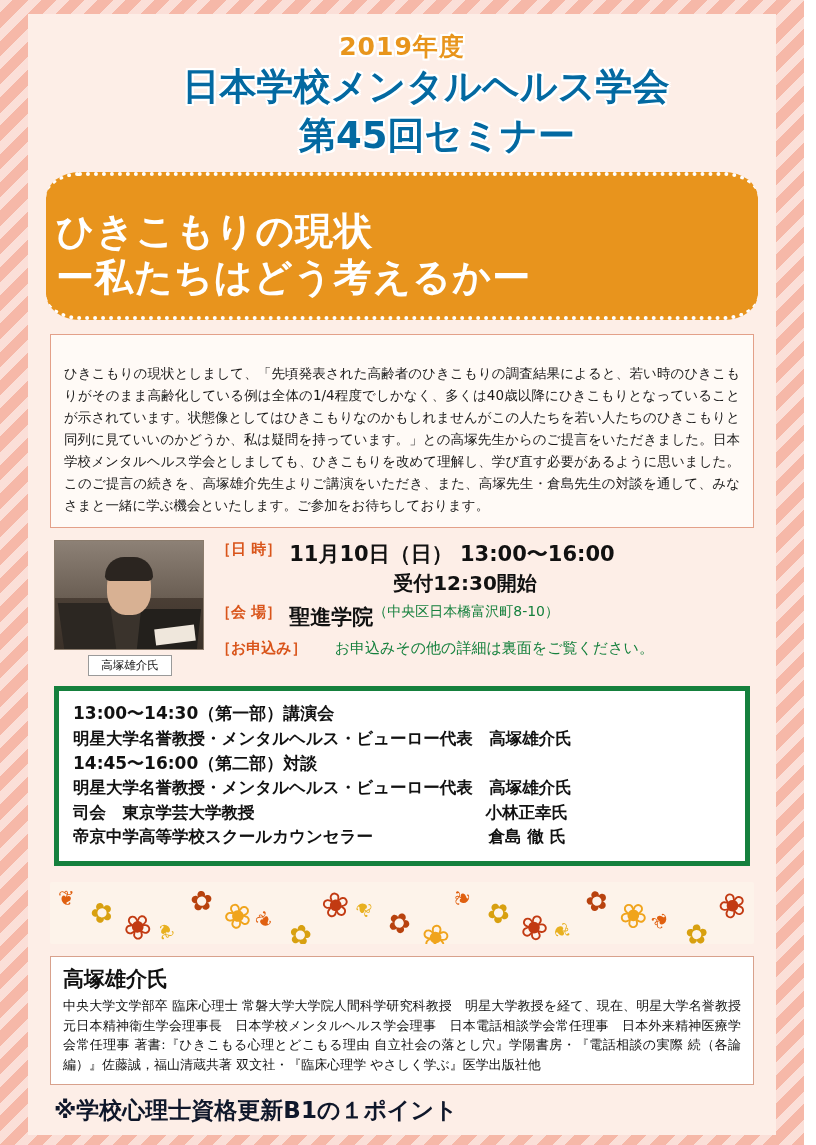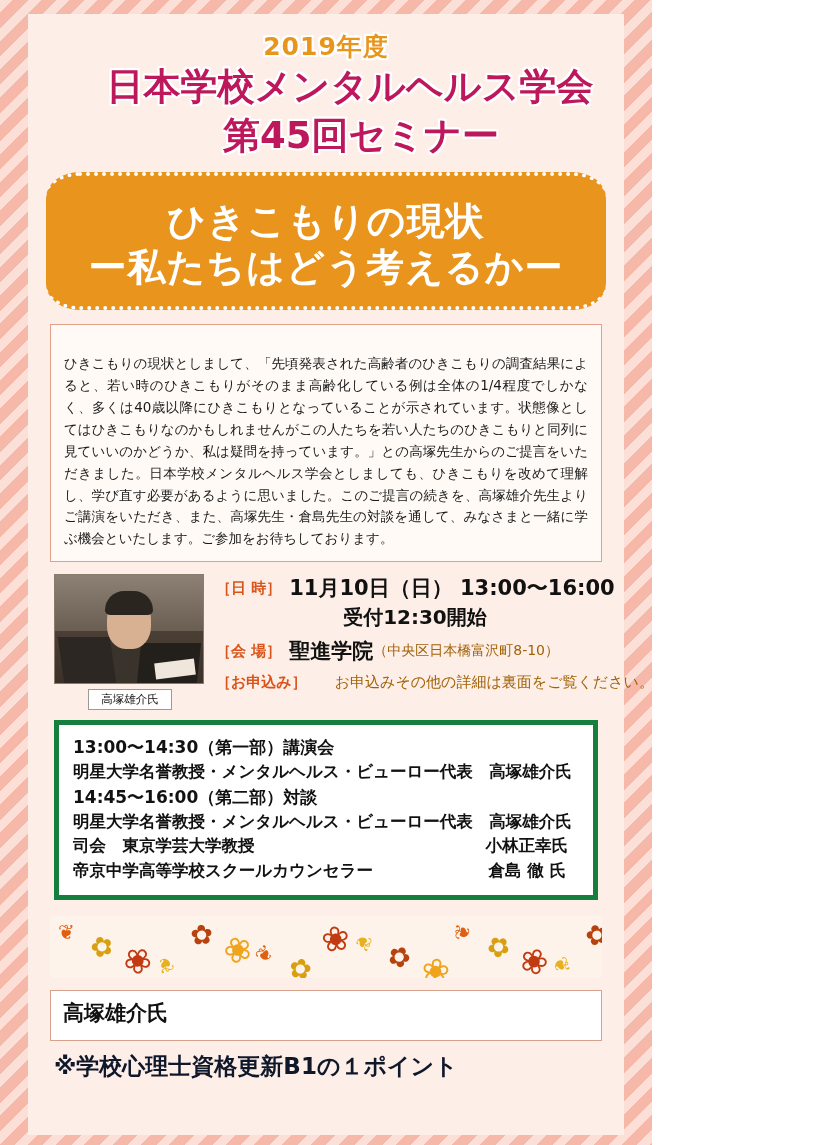--- a/index.html
+++ b/index.html
@@ -4,21 +4,21 @@
 <style>
   html,body{margin:0;padding:0;}
   body{
     width:816px;height:1145px;
     font-family:"DejaVu Sans","Liberation Sans",sans-serif;
     background:#ffffff;
     overflow:hidden;
   }
   .poster{
     position:relative;
-    width:652px;height:1145px;
+    width:804px;height:1145px;
     background:#f6b8a8;
     box-sizing:border-box;
   }
   
   .poster:before{
     content:"";
     position:absolute;inset:0;
     background:repeating-linear-gradient(135deg,
       rgba(255,255,255,0.55) 0px,
       rgba(255,255,255,0.55) 9px,
@@ -43,21 +43,21 @@
     font-size:25px;
     font-weight:bold;
     letter-spacing:1px;
     text-shadow:
       -2px -2px 0 #fff, 2px -2px 0 #fff,
       -2px 2px 0 #fff, 2px 2px 0 #fff,
        0 -2px 0 #fff, 0 2px 0 #fff,
       -2px 0 0 #fff, 2px 0 0 #fff;
   }
   .hdr .l1,.hdr .l2{
-    color:#be185d;
+    color:#0369a1;
     font-weight:bold;
     font-size:37px;
     line-height:1.28;
     letter-spacing:0px;
     text-shadow:
       -2px -2px 0 #fff, 2px -2px 0 #fff,
       -2px 2px 0 #fff, 2px 2px 0 #fff,
        0 -2px 0 #fff, 0 2px 0 #fff,
       -2px 0 0 #fff, 2px 0 0 #fff;
     padding-left: 48px;
@@ -65,22 +65,21 @@
   .hdr .l2{margin-top:2px;margin-left:22px;}
   
   .ribbon-wrap{
     margin:12px 18px 0 18px;
     position:relative;
   }
   .ribbon{
     background:#e8941d;
     border-top:4px dotted #ffffff;
     border-bottom:4px dotted #ffffff;
-    padding:22px 10px 16px 10px;
-    text-align:center;
+    padding:32px 10px 16px 10px;
     border-radius:34px/26px;
   }
   .ribbon .t1,.ribbon .t2{
     color:#ffffff;
     font-weight:bold;
     font-size:38px;
     line-height:1.22;
     letter-spacing:1px;
   }
   
@@ -155,21 +154,21 @@
     background:#ffffff;
     font-size:11.5px;
     color:#111;
   }
   .details{
     flex:1;
     padding-left:6px;
   }
   .drow{
     display:flex;
-    align-items:center;
+    align-items:flex-start;
     margin-bottom:2px;
   }
   .dlabel{
     color:#d9541a;
     font-size:15px;
     font-weight:bold;
     white-space:nowrap;
     flex:0 0 auto;
     padding-right:8px;
   }
@@ -182,21 +181,21 @@
   .sub-center{
     text-align:center;
     font-size:20px;
     font-weight:bold;
     color:#111;
     margin:1px 0 6px 0;
     padding-right:40px;
   }
   .apply-text{
     font-size:15px;
-    color:#a16207;
+    color:#15803d;
     white-space:nowrap;
   }
   
   .program{
     margin:10px 26px 0 26px;
     background:#ffffff;
     border:5px solid #15803d;
     padding:10px 14px 12px 14px;
   }
   .pline{
@@ -327,18 +326,20 @@
         <span class="leaf" style="color: rgb(184, 66, 14); left: 536px; top: 6px; font-size: 27px; transform: rotate(128deg);">✿</span>
         <span class="leaf" style="color: rgb(240, 164, 28); left: 569px; top: 17px; font-size: 34px; transform: rotate(181deg);">❀</span>
         <span class="leaf" style="color: rgb(224, 96, 16); left: 602px; top: 28px; font-size: 20px; transform: rotate(234deg);">❦</span>
         <span class="leaf" style="color: rgb(216, 160, 16); left: 635px; top: 39px; font-size: 27px; transform: rotate(287deg);">✿</span>
         <span class="leaf" style="color: rgb(194, 58, 18); left: 668px; top: 6px; font-size: 34px; transform: rotate(340deg);">❀</span>
         <span class="leaf" style="color: rgb(232, 176, 32); left: 701px; top: 17px; font-size: 20px; transform: rotate(33deg);">❦</span>
       </div>
 
     <div class="profile">
       <div class="prof-name">高塚雄介氏</div>
+      <div class="prof-body">中央大学文学部卒 臨床心理士 常磐大学大学院人間科学研究科教授　明星大学教授を経て、現在、明星大学名誉教授 元日本精神衛生学会理事長　日本学校メンタルヘルス学会理事　日本電話相談学会常任理事　日本外来精神医療学会常任理事
+著書:『ひきこもる心理とどこもる理由 自立社会の落とし穴』学陽書房・『電話相談の実際 続（各論編）』佐藤誠，福山清蔵共著 双文社・『臨床心理学 やさしく学ぶ』医学出版社他</div>
     </div>
 
     <div class="footnote">※学校心理士資格更新B1の１ポイント</div>
 
   </div>
 </div>
 
 </body></html>

